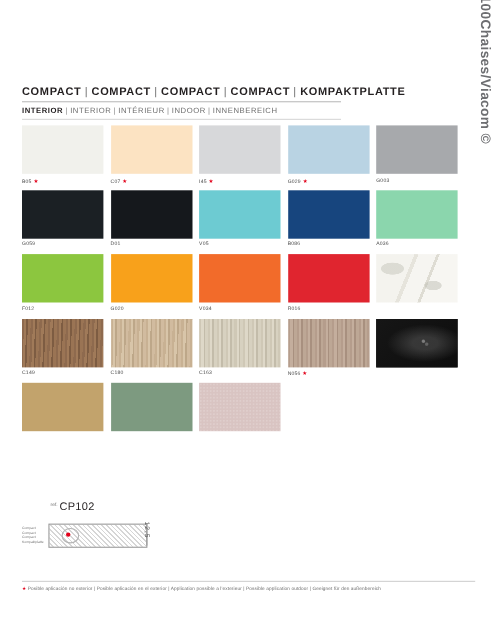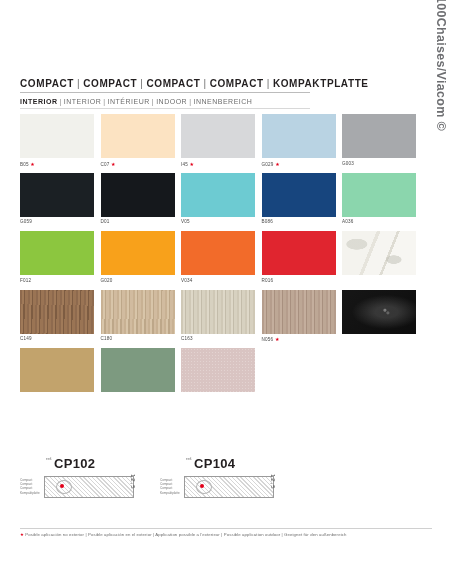--- a/index.html
+++ b/index.html
@@ -47,21 +47,21 @@
   .chip.pink-tex{background:#d9c4c2;background-image:radial-gradient(rgba(255,255,255,.25) .5px, rgba(0,0,0,0) .6px);background-size:3px 3px;}
 
   
   .vert{position:absolute;right:4px;top:196px;width:200px;transform:rotate(90deg);transform-origin:right top;
         font-size:12.5px;font-weight:bold;letter-spacing:.3px;color:#6d6e71;text-align:left;white-space:nowrap;}
 
   
   .tech{position:absolute;left:20px;top:464px;width:412px;height:48px;display:flex;gap:8px;}
   .tbox{width:132px;position:relative;}
   .tref{font-size:4.4px;color:#6d6d6d;position:absolute;left:26px;top:-8px;}
-  .tname{font-size:13px;font-weight:bold;color:#231f20;position:absolute;left:34px;top:-8px;letter-spacing:.3px;text-align:right;}
+  .tname{font-size:10px;font-weight:normal;color:#231f20;position:absolute;left:34px;top:-8px;letter-spacing:.3px;text-align:right;}
   .tbody{position:absolute;left:0;top:6px;width:132px;height:34px;}
   .tlabels{position:absolute;left:0;top:8px;width:24px;font-size:3.1px;line-height:4.2px;color:#7a7a7a;text-align:left;}
   .tplate{position:absolute;left:24px;top:6px;width:88px;height:20px;border:.7px solid #9a9a9a;
           background:repeating-linear-gradient(45deg,#ffffff 0 2px,#d6d6d6 2px 3px);}
   .tdot{position:absolute;left:40px;top:14px;width:4px;height:4px;border-radius:50%;background:#e2001a;}
   .tellipse{position:absolute;left:36px;top:10px;width:14px;height:12px;border:.6px solid #b5b5b5;border-radius:50%;}
   .tdim{position:absolute;left:116px;top:4px;font-size:6px;color:#555;transform:rotate(90deg);transform-origin:left top;letter-spacing:1px;}
   .tbar{position:absolute;left:113px;top:6px;width:.7px;height:20px;background:#9a9a9a;}
 
   
@@ -200,35 +200,20 @@
 Compact
 Compact
 Kompaktplatte</div>
           <div class="tplate"></div>
           <div class="tellipse"></div>
           <div class="tdot"></div>
           <div class="tbar"></div>
           <div class="tdim">12,5</div>
         </div>
       </div>
-      <div class="tbox">
-        <div class="tref">ref.</div>
-        <div class="tname">CP104</div>
-        <div class="tbody">
-          <div class="tlabels" style="white-space: pre;">Compact
-Compact
-Compact
-Kompaktplatte</div>
-          <div class="tplate"></div>
-          <div class="tellipse"></div>
-          <div class="tdot"></div>
-          <div class="tbar"></div>
-          <div class="tdim">12,5</div>
-        </div>
-      </div>
     </div>
 
   <div class="foot-rule"></div>
   <div class="foot">
     <span class="rstar">★</span>
     <span>Posible aplicación no exterior | Posible aplicación en el exterior | Application possible a l'exterieur | Possible application outdoor | Geeignet für den außenbereich</span>
   </div>
 
 </div>
 

